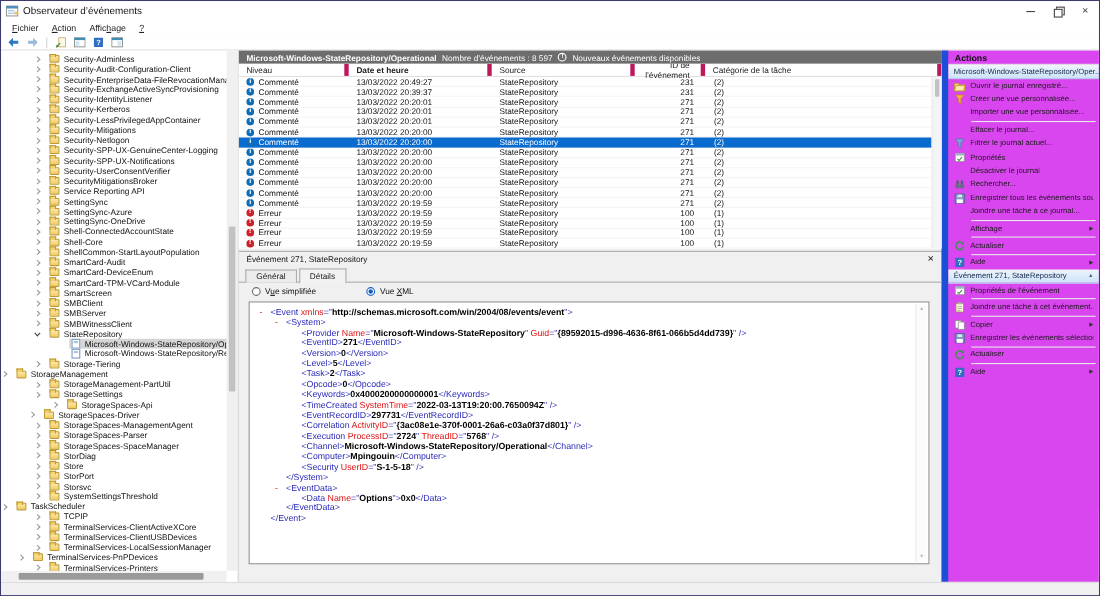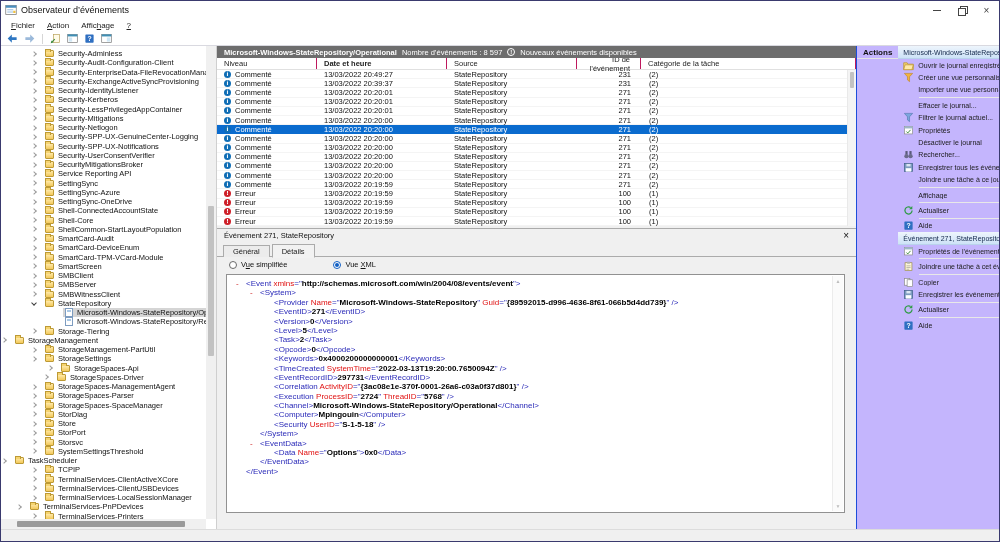--- a/index.html
+++ b/index.html
@@ -41,21 +41,21 @@
   .tree-hscroll{position:absolute;left:0;right:10px;bottom:0;height:10px;background:#f0f0f0}
   .sb-thumb{position:absolute;left:2px;right:2px;background:#c2c2c2;border-radius:1px}
   .sb-thumb-h{position:absolute;top:2px;bottom:2px;background:#9a9a9a;border-radius:1px}
 
   .center{flex:1;display:flex;flex-direction:column;min-width:0}
   .list-title{height:12px;background:#6d6d6d;color:#fff;display:flex;align-items:center;padding:0 7px;font-size:7.5px;gap:5px;flex:0 0 auto;white-space:nowrap}
   .lt-name{font-weight:bold}
   .new-ic{width:8px;height:8px;border:1px solid #fff;border-radius:50%;font-size:6px;line-height:6px;text-align:center;font-weight:bold;flex:0 0 auto}
   .list-wrap{height:168px;flex:0 0 auto;position:relative;background:#fff;overflow:hidden}
   .cols-header{height:12px;display:flex;align-items:center;border-bottom:1px solid #e0e0e0;font-size:7.5px;color:#222;background:#fff;position:relative;z-index:2}
-  .hcell{height:100%;display:flex;align-items:center;border-right:1px solid #be185d;padding-left:7px}
+  .hcell{height:100%;display:flex;align-items:center;border-right:4px solid #be185d;padding-left:7px}
   .rows{position:absolute;top:12px;bottom:0;left:0;right:9px;overflow:hidden}
   .row{height:9.2px;display:flex;align-items:center;font-size:7.5px;color:#111;border-bottom:1px solid #f4f4f4;white-space:nowrap}
   .row.sel{background:#0a6bce;color:#fff;border-bottom-color:#0a6bce}
   .c0{width:100px;flex:0 0 100px;display:flex;align-items:center}
   .c1{width:130px;flex:0 0 130px;padding-left:7px}
   .c2{width:130px;flex:0 0 130px;padding-left:7px}
   .c3{width:64px;flex:0 0 64px;text-align:right;padding-right:10px}
   .c4{flex:1;padding-left:8px}
   .lvl-ic{width:7px;height:7px;border-radius:50%;margin:0 4px 0 7px;color:#fff;font-size:5.5px;line-height:7.5px;text-align:center;font-weight:bold;flex:0 0 auto;font-family:"DejaVu Sans",sans-serif}
   .lvl-info{background:#0f6db5}
@@ -76,21 +76,21 @@
   .rdot.on{border-color:#1160c4}
   .rdot.on::after{content:'';position:absolute;left:1px;top:1px;right:1px;bottom:1px;background:#1160c4;border-radius:50%}
   .xml-box{flex:1;margin:2px 11px 16px 9px;background:#fff;border:1px solid #919191;position:relative;overflow:hidden;min-height:0}
   .xml-lines{position:absolute;top:4px;left:3px;right:14px;bottom:3px;overflow:hidden;font-size:8px;line-height:9.4px;white-space:nowrap;color:#000}
   .xline{height:9.4px}
   .exp{display:inline-block;width:10px;margin-left:-10px;color:#cc2222}
   .xm{color:#2a2ab8}.xt{color:#2a2ab8}.xa{color:#e01010}
   .xv{font-weight:bold;color:#000}.xx{font-weight:bold;color:#000}
   .xml-scroll{position:absolute;top:1px;bottom:1px;right:1px;width:11px;background:#fbfbfb;border-left:1px solid #ececec;display:flex;flex-direction:column;justify-content:space-between;align-items:center;color:#bdbdbd;font-size:5px;padding:2px 0}
 
-  .actions{width:143px;flex:0 0 143px;background:#c4b5fd;border-left:1px solid #1d4ed8;display:flex;flex-direction:row;font-size:7px;overflow:hidden}
+  .actions{width:143px;flex:0 0 143px;background:#d946ef;border-left:6px solid #1d4ed8;display:flex;flex-direction:column;font-size:7px;overflow:hidden}
   .actions-title{height:13px;font-weight:bold;display:flex;align-items:center;padding:0 6px;border-bottom:1px solid #e4e4e4;font-size:8px;color:#111;flex:0 0 auto}
   .sec-hdr{height:13px;display:flex;align-items:center;padding:0 5px;background:linear-gradient(#eef5fc,#cde2f7);border-bottom:1px solid #b9d2ec;color:#14284b;white-space:nowrap;overflow:hidden;flex:0 0 auto}
   .sec-hdr .car{margin-left:auto;color:#46638c;font-size:5px;padding-left:3px}
   .act-item{height:12.4px;display:flex;align-items:center;padding:0 5px 0 4px;gap:4px;color:#1a1a1a;white-space:nowrap;overflow:hidden;flex:0 0 auto}
   .act-ic{width:12px;height:12px;flex:0 0 12px;display:flex;align-items:center;justify-content:center}
   .act-ic svg{width:11px;height:11px}
   .act-lbl{overflow:hidden;text-overflow:clip;white-space:nowrap}
   .sub{margin-left:auto;font-size:5px;color:#333;padding-left:2px}
   .act-sep{height:1px;background:#e8e8e8;margin:1px 3px 1px 21px;flex:0 0 auto}
 
@@ -472,21 +472,21 @@
           </div>
           <div class="tree-item" style="padding-left: 46px;">
             <div class="chev-slot">
               <div class="chev"></div>
             </div>
             <div class="hl">
               <div class="fold"></div>
               <span>StorageSpaces-Api</span>
             </div>
           </div>
-          <div class="tree-item" style="padding-left: 42px;">
+          <div class="tree-item" style="padding-left: 25px;">
             <div class="chev-slot">
               <div class="chev"></div>
             </div>
             <div class="hl">
               <div class="fold"></div>
               <span>StorageSpaces-Driver</span>
             </div>
           </div>
           <div class="tree-item" style="padding-left: 30px;">
             <div class="chev-slot">

